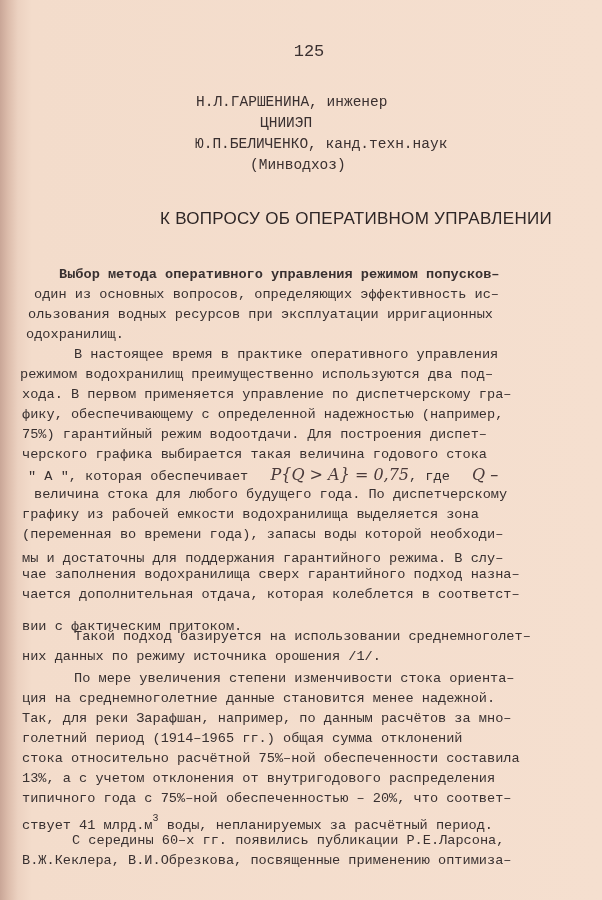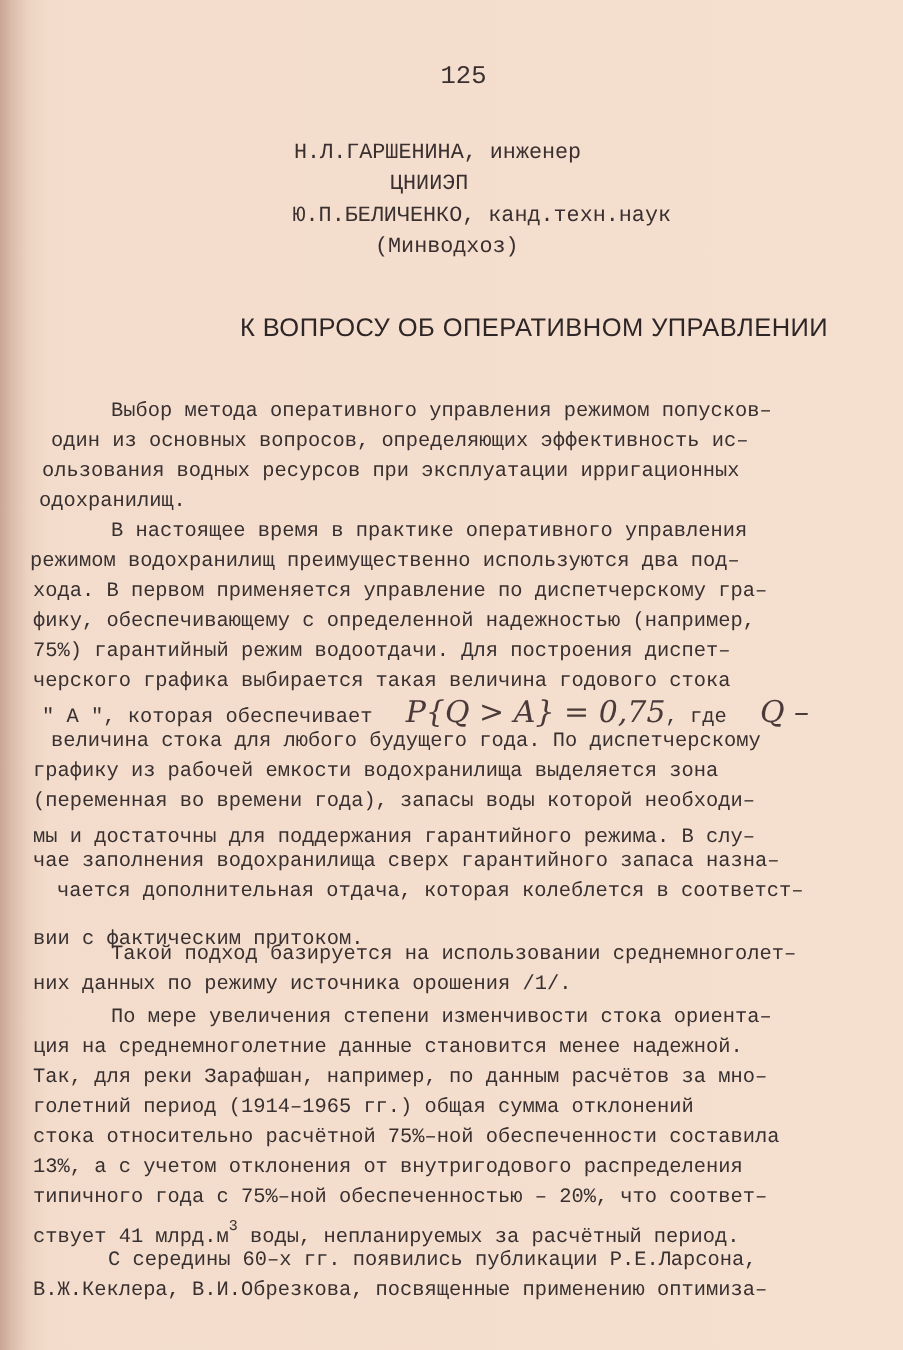--- a/index.html
+++ b/index.html
@@ -30,21 +30,21 @@
     text-align: center; font-family: "Liberation Sans", "DejaVu Sans", sans-serif;
     font-size: 17px; line-height: 22px; letter-spacing: 0.3px; color: #2e2626; padding-left: 48px;
   }
   .title div { white-space: nowrap; }
   .body-text {
     position: absolute; top: 265px; left: 0; width: 602px;
     font-size: 13.6px; line-height: 19.9px; color: #383030;
   }
   .line { position: absolute; white-space: nowrap; }
   .formula {
-    font-family: "DejaVu Serif", serif; font-style: italic; font-size: 20px;
+    font-family: "DejaVu Serif", serif; font-style: italic; font-size: 16px;
     color: #4a3a3a;
   }
   sup { font-size: 10px; vertical-align: 8px; }
 </style>
 </head>
 <body>
 
 <div class="page">
 
   <div class="page-number">125</div>
@@ -54,41 +54,41 @@
     <div style="left:260px; top:21px;">ЦНИИЭП</div>
     <div style="left:195px; top:42px;">Ю.П.БЕЛИЧЕНКО, канд.техн.наук</div>
     <div style="left:250px; top:63px;">(Минводхоз)</div>
   </div>
 
   <div class="title">
     <div style="margin-left:14px;">К ВОПРОСУ ОБ ОПЕРАТИВНОМ УПРАВЛЕНИИ</div>
   </div>
 
   <div class="body-text">
-    <div class="line" style="left:74px; top:0px;">Выбор метода оперативного управления режимом попусков–</div>
+    <div class="line" style="left:59px; top:0px;font-weight:bold;">Выбор метода оперативного управления режимом попусков–</div>
     <div class="line" style="left:34px; top:20px;">один из основных вопросов, определяющих эффективность ис–</div>
     <div class="line" style="left:28px; top:40px;">ользования водных ресурсов при эксплуатации ирригационных</div>
     <div class="line" style="left:26px; top:60px;">одохранилищ.</div>
     <div class="line" style="left:74px; top:80px;">В настоящее время в практике оперативного управления</div>
     <div class="line" style="left:20px; top:100px;">режимом водохранилищ преимущественно используются два под–</div>
     <div class="line" style="left:22px; top:120px;">хода. В первом применяется управление по диспетчерскому гра–</div>
     <div class="line" style="left:22px; top:140px;">фику, обеспечивающему с определенной надежностью (например,</div>
     <div class="line" style="left:22px; top:160px;">75%) гарантийный режим водоотдачи. Для построения диспет–</div>
     <div class="line" style="left:22px; top:180px;">черского графика выбирается такая величина годового стока</div>
     <div class="line" style="left:28px; top:200px;">
       <span>" A ", которая обеспечивает</span>
       <span class="formula" style="margin-left:14px;">P{Q &gt; A} = 0,75</span><span>,   где</span>
       <span class="formula" style="margin-left:14px;">Q –</span>
     </div>
     <div class="line" style="left:34px; top:220px;">величина стока для любого будущего года. По диспетчерскому</div>
     <div class="line" style="left:22px; top:240px;">графику из рабочей емкости водохранилища выделяется зона</div>
     <div class="line" style="left:22px; top:260px;">(переменная во времени года), запасы воды которой необходи–</div>
     <div class="line" style="left:22px; top:284px;">мы и достаточны для поддержания гарантийного режима. В слу–</div>
-    <div class="line" style="left:22px; top:300px;">чае заполнения водохранилища сверх гарантийного запаса назна–</div>
-    <div class="line" style="left:38px; top:320px;">чается дополнительная отдача, которая колеблется в соответст–</div>
+    <div class="line" style="left:22px; top:300px;">чае заполнения водохранилища сверх гарантийного подход назна–</div>
+    <div class="line" style="left:22px; top:320px;">чается дополнительная отдача, которая колеблется в соответст–</div>
     <div class="line" style="left:22px; top:352px;">вии с фактическим притоком.</div>
     <div class="line" style="left:74px; top:362px;">Такой подход базируется на использовании среднемноголет–</div>
     <div class="line" style="left:22px; top:382px;">них данных по режиму источника орошения /1/.</div>
     <div class="line" style="left:74px; top:404px;">По мере увеличения степени изменчивости стока ориента–</div>
     <div class="line" style="left:22px; top:424px;text-align:right;">ция на среднемноголетние данные становится менее надежной.</div>
     <div class="line" style="left:22px; top:444px;">Так, для реки Зарафшан, например, по данным расчётов за мно–</div>
     <div class="line" style="left:22px; top:464px;">голетний период (1914–1965 гг.) общая сумма отклонений</div>
     <div class="line" style="left:22px; top:484px;">стока относительно расчётной 75%–ной обеспеченности составила</div>
     <div class="line" style="left:22px; top:504px;">13%, а с учетом отклонения от внутригодового распределения</div>
     <div class="line" style="left:22px; top:524px;">типичного года с 75%–ной обеспеченностью – 20%, что соответ–</div>

